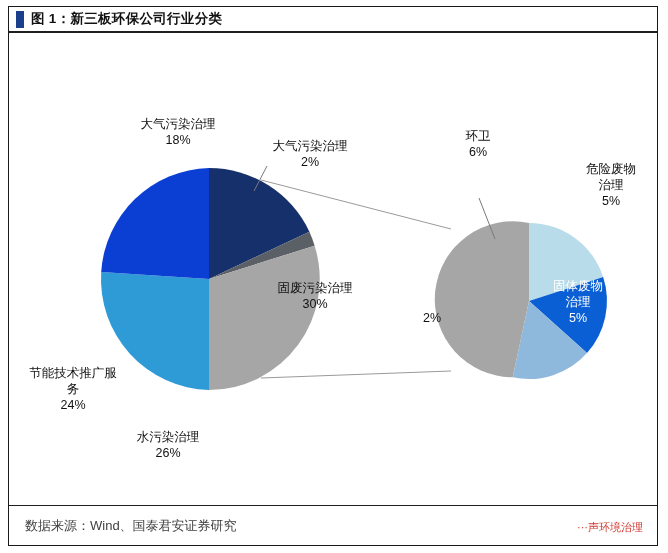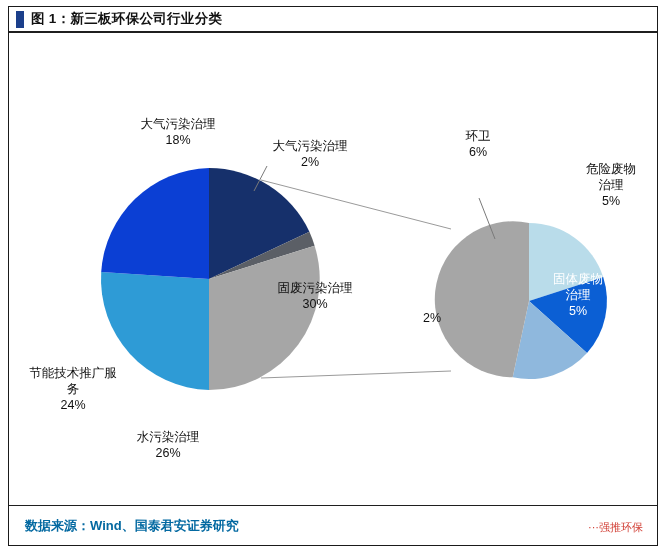--- a/index.html
+++ b/index.html
@@ -54,22 +54,22 @@
     width: 648px;
     height: 40px;
     border-top: 1.5px solid #1f1f1f;
     box-sizing: border-box;
   }
   .footer-text {
     position: absolute;
     left: 16px;
     top: 11px;
     font-size: 13px;
-    font-weight: bold;
-    color: #0369a1;
+    font-weight: normal;
+    color: #404040;
   }
   .watermark {
     position: absolute;
     right: 14px;
     top: 14px;
     font-size: 11px;
     color: #d0392f;
     white-space: nowrap;
   }
   .chart-area {
@@ -174,27 +174,27 @@
     <div>环卫</div>
     <div>6%</div>
   </div>
 
   <div class="lbl ctr-blk" style="left:560px; top:128px; width:84px;">
     <div>危险废物</div>
     <div>治理</div>
     <div>5%</div>
   </div>
 
-  <div class="lbl ctr-blk white" style="left:534px; top:238px; width:70px;">
+  <div class="lbl ctr-blk white" style="left:534px; top:245px; width:70px;">
     <div>固体废物</div>
     <div>治理</div>
     <div>5%</div>
   </div>
 
   <div class="lbl ctr-blk" style="left:368px; top:277px; width:110px;">
     <div>2%</div>
   </div>
 </div>
 
 <div class="footer-bar">
   <div class="footer-text">数据来源：Wind、国泰君安证券研究</div>
-  <div class="watermark">···强推环保</div>
+  <div class="watermark">···声环境治理</div>
 </div>
 
 </body></html>

